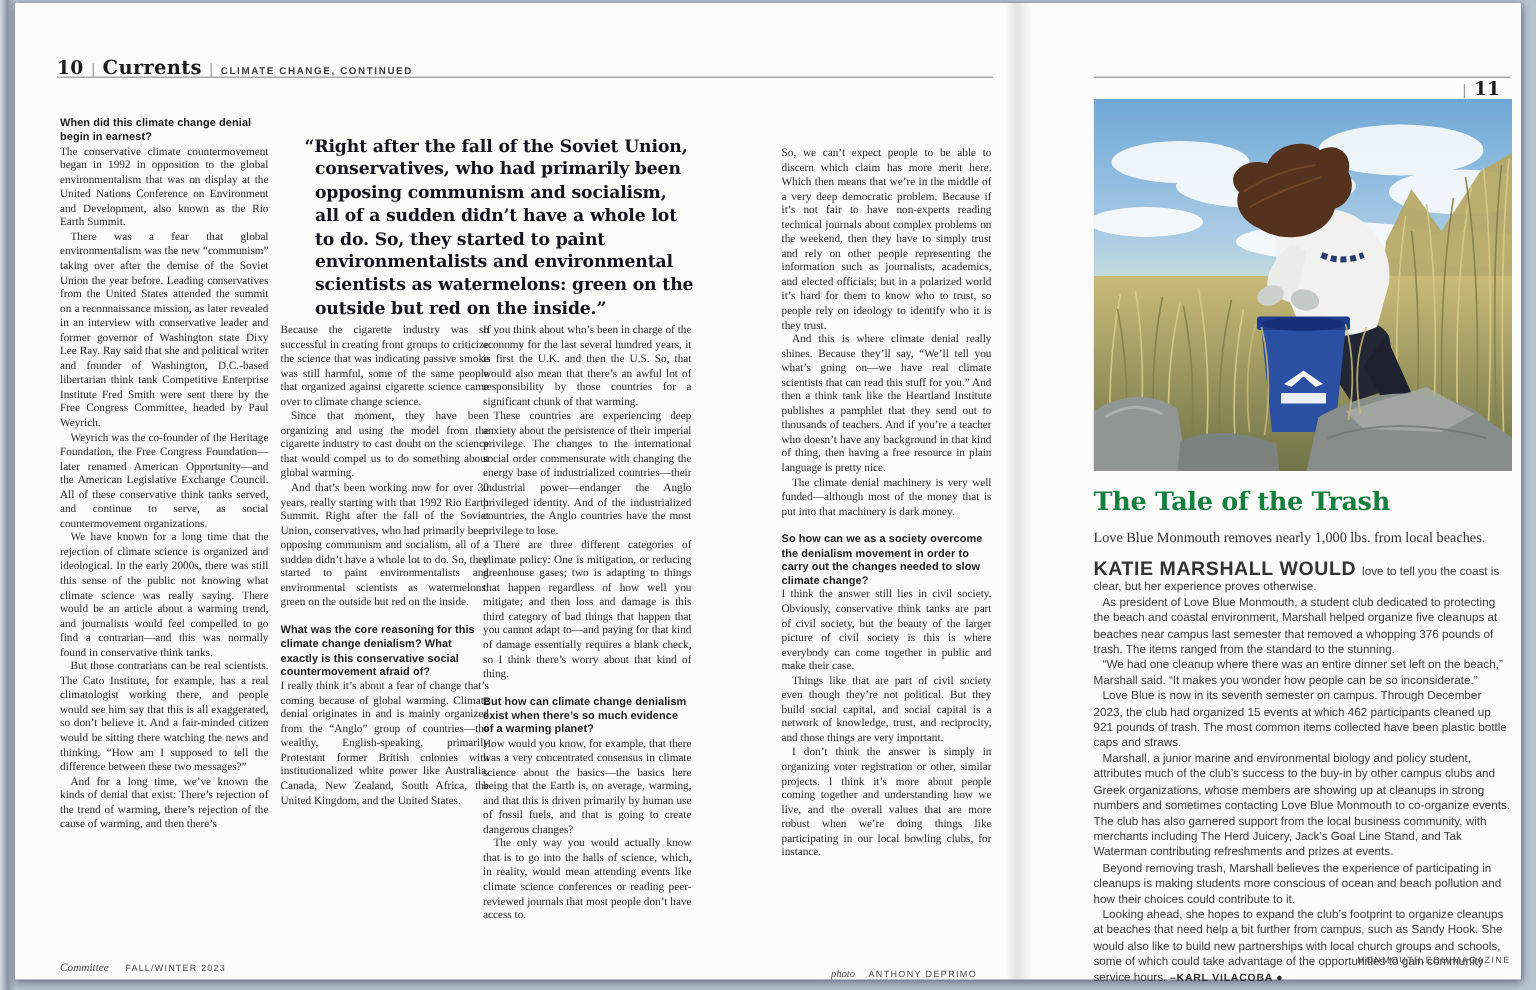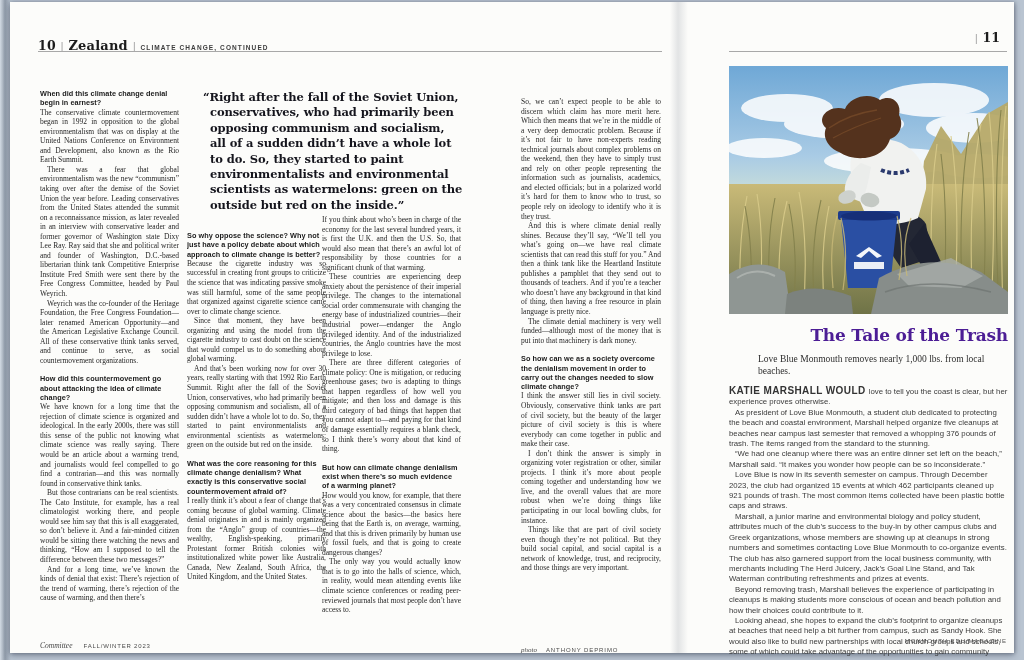--- a/index.html
+++ b/index.html
@@ -20,120 +20,118 @@
   }
   
   .lp-header{position:absolute;left:28px;top:34px;white-space:nowrap;color:#1c1c1c;}
   .lp-header .folio{font:700 12.5px "DejaVu Serif",serif;letter-spacing:.2px;}
   .lp-header .sep{color:#9b9b9b;font:10px "Liberation Sans",sans-serif;margin:0 5px;}
   .lp-header .section{font:700 13px "DejaVu Serif",serif;letter-spacing:.2px;}
   .lp-header .kicker{font:700 6.5px "Liberation Sans",sans-serif;letter-spacing:1.1px;color:#3c3c3c;}
   .rule{position:absolute;height:1px;background:var(--rule,#a9a9a9);}
   .rule-left{left:28px;top:49px;width:624px;}
   .rule-right{left:719px;top:49px;width:278px;}
-  .rp-header{position:absolute;left:719px;top:26px;width:271px;text-align:right;color:#1c1c1c;}
+  .rp-header{position:absolute;left:719px;top:48px;width:271px;text-align:right;color:#1c1c1c;}
   .rp-header .sep{color:#9b9b9b;font:10px "Liberation Sans",sans-serif;margin-right:5px;}
   .rp-header .folio{font:700 12.5px "DejaVu Serif",serif;}
   
   .pull-quote{
     position:absolute;left:190px;top:88px;width:254px;
     font:700 11.5px/15.4px "DejaVu Serif",serif;color:var(--quote-ink,#16161e);
     padding-left:10px;text-indent:-7px;letter-spacing:-.1px;
   }
   
   .qa-col{position:absolute;overflow:hidden;}
   .col1{left:30px;top:71px;width:139px;height:564px;}
   .col2{left:177px;top:213px;width:139px;height:424px;}
   .col3{left:312px;top:213px;width:139px;height:424px;}
   .col4{left:511px;top:82px;width:140px;height:552px;margin-top:13px;}
   .blk.h{
     font:700 7.3px/9.3px "Liberation Sans",sans-serif;color:#1b1b1b;
     margin-top:9px;letter-spacing:.05px;
   }
-  .qa-col .blk.h:first-child{margin-top:16px;}
+  .qa-col .blk.h:first-child{margin-top:4px;}
   .blk.p{
     font:7.5px/9.55px "Liberation Serif",serif;color:#262626;
     text-align:justify;
   }
   .blk.p + .blk.p{text-indent:7px;}
   
   .footer-left{position:absolute;left:30px;top:632px;white-space:nowrap;color:#454545;}
   .footer-left .mag{font:italic 7.5px "Liberation Serif",serif;}
   .footer-left .issue{font:6px "Liberation Sans",sans-serif;letter-spacing:.8px;margin-left:7px;color:#4a4a4a;}
   .photo-credit{position:absolute;left:511px;top:636px;white-space:nowrap;color:#4a4a4a;}
-  .photo-credit .lbl{font:italic 7px "Liberation Serif",serif;margin-right:5px;}
+  .photo-credit .lbl{font:italic 7px "Liberation Serif",serif;margin-right:5px;margin-left:33px;}
   .photo-credit .name{font:6px "Liberation Sans",sans-serif;letter-spacing:.9px;}
   .footer-right{position:absolute;left:719px;top:636px;width:278px;text-align:right;
     font:6px "Liberation Sans",sans-serif;letter-spacing:.9px;color:#555;}
   
   .photo-frame{position:absolute;left:719px;top:64px;width:279px;height:248px;overflow:hidden;}
   .photo-frame svg{display:block;}
   
   .article{position:absolute;left:719px;top:324px;width:279px;}
-  .art-title{font:700 17px/19px "DejaVu Serif",serif;color:#4c1d95;letter-spacing:-.2px;text-align:right;}
-  .art-deck{font:9.5px/12px "Liberation Serif",serif;color:#2e2e2e;margin-top:8px;margin-left:29px;}
+  .art-title{font:700 17px/19px "DejaVu Serif",serif;color:#15803d;letter-spacing:-.2px;}
+  .art-deck{font:9.5px/12px "Liberation Serif",serif;color:#2e2e2e;margin-top:8px;}
   .art-body{margin-top:9px;}
   .art-body .blk.p{
     font:7.8px/10.4px "Liberation Sans",sans-serif;color:#3a3a3a;text-align:left;text-indent:0;
   }
   .art-body .blk.p + .blk.p{text-indent:6px;}
-  .lead-in{font-weight:700;font-size:10px;letter-spacing:.4px;color:#333;}
+  .lead-in{font-weight:700;font-size:13px;letter-spacing:.4px;color:#333;}
   .byline{font-weight:700;font-size:7px;letter-spacing:.5px;color:#333;}
 </style>
 </head>
 <body>
 
 <div class="paper">
 
   <div class="lp-header">
-    <span class="folio">10</span><span class="sep">|</span><span class="section">Zealand</span><span class="sep">|</span><span class="kicker">CLIMATE CHANGE, CONTINUED</span>
+    <span class="folio">10</span><span class="sep">|</span><span class="section">Currents</span><span class="sep">|</span><span class="kicker">CLIMATE CHANGE, CONTINUED</span>
   </div>
   <div class="rule rule-left"></div>
 
   <div class="rp-header">
     <span class="sep">|</span><span class="folio">11</span>
   </div>
   <div class="rule rule-right"></div>
 
   <div class="pull-quote">“Right after the fall of the Soviet Union, conservatives, who had primarily been opposing communism and socialism, all of a sudden didn’t have a whole lot to do. So, they started to paint environmentalists and environmental scientists as watermelons: green on the outside but red on the inside.”</div>
 
   <div class="qa-col col1">
       <div class="blk h">When did this climate change denial begin in earnest?</div>
       <div class="blk p">The conservative climate countermovement began in 1992 in opposition to the global environmentalism that was on display at the United Nations Conference on Environment and Development, also known as the Rio Earth Summit.</div>
       <div class="blk p">There was a fear that global environmentalism was the new “communism” taking over after the demise of the Soviet Union the year before. Leading conservatives from the United States attended the summit on a reconnaissance mission, as later revealed in an interview with conservative leader and former governor of Washington state Dixy Lee Ray. Ray said that she and political writer and founder of Washington, D.C.-based libertarian think tank Competitive Enterprise Institute Fred Smith were sent there by the Free Congress Committee, headed by Paul Weyrich.</div>
       <div class="blk p">Weyrich was the co-founder of the Heritage Foundation, the Free Congress Foundation—later renamed American Opportunity—and the American Legislative Exchange Council. All of these conservative think tanks served, and continue to serve, as social countermovement organizations.</div>
-      <div class="blk h">How did this countermovement go about attacking the idea of climate change?</div>
       <div class="blk p">We have known for a long time that the rejection of climate science is organized and ideological. In the early 2000s, there was still this sense of the public not knowing what climate science was really saying. There would be an article about a warming trend, and journalists would feel compelled to go find a contrarian—and this was normally found in conservative think tanks.</div>
       <div class="blk p">But those contrarians can be real scientists. The Cato Institute, for example, has a real climatologist working there, and people would see him say that this is all exaggerated, so don’t believe it. And a fair-minded citizen would be sitting there watching the news and thinking, “How am I supposed to tell the difference between these two messages?”</div>
       <div class="blk p">And for a long time, we’ve known the kinds of denial that exist: There’s rejection of the trend of warming, there’s rejection of the cause of warming, and then there’s</div>
     </div>
   <div class="qa-col col2">
-      <div class="blk h">So why oppose the science? Why not just have a policy debate about which approach to climate change is better?</div>
       <div class="blk p">Because the cigarette industry was so successful in creating front groups to criticize the science that was indicating passive smoke was still harmful, some of the same people that organized against cigarette science came over to climate change science.</div>
       <div class="blk p">Since that moment, they have been organizing and using the model from the cigarette industry to cast doubt on the science that would compel us to do something about global warming.</div>
       <div class="blk p">And that’s been working now for over 30 years, really starting with that 1992 Rio Earth Summit. Right after the fall of the Soviet Union, conservatives, who had primarily been opposing communism and socialism, all of a sudden didn’t have a whole lot to do. So, they started to paint environmentalists and environmental scientists as watermelons: green on the outside but red on the inside.</div>
       <div class="blk h">What was the core reasoning for this climate change denialism? What exactly is this conservative social countermovement afraid of?</div>
       <div class="blk p">I really think it’s about a fear of change that’s coming because of global warming. Climate denial originates in and is mainly organized from the “Anglo” group of countries—the wealthy, English-speaking, primarily Protestant former British colonies with institutionalized white power like Australia, Canada, New Zealand, South Africa, the United Kingdom, and the United States.</div>
     </div>
   <div class="qa-col col3">
       <div class="blk p">If you think about who’s been in charge of the economy for the last several hundred years, it is first the U.K. and then the U.S. So, that would also mean that there’s an awful lot of responsibility by those countries for a significant chunk of that warming.</div>
       <div class="blk p">These countries are experiencing deep anxiety about the persistence of their imperial privilege. The changes to the international social order commensurate with changing the energy base of industrialized countries—their industrial power—endanger the Anglo privileged identity. And of the industrialized countries, the Anglo countries have the most privilege to lose.</div>
       <div class="blk p">There are three different categories of climate policy: One is mitigation, or reducing greenhouse gases; two is adapting to things that happen regardless of how well you mitigate; and then loss and damage is this third category of bad things that happen that you cannot adapt to—and paying for that kind of damage essentially requires a blank check, so I think there’s worry about that kind of thing.</div>
       <div class="blk h">But how can climate change denialism exist when there’s so much evidence of a warming planet?</div>
       <div class="blk p">How would you know, for example, that there was a very concentrated consensus in climate science about the basics—the basics here being that the Earth is, on average, warming, and that this is driven primarily by human use of fossil fuels, and that is going to create dangerous changes?</div>
       <div class="blk p">The only way you would actually know that is to go into the halls of science, which, in reality, would mean attending events like climate science conferences or reading peer-reviewed journals that most people don’t have access to.</div>
     </div>
   <div class="qa-col col4">
       <div class="blk p">So, we can’t expect people to be able to discern which claim has more merit here. Which then means that we’re in the middle of a very deep democratic problem. Because if it’s not fair to have non-experts reading technical journals about complex problems on the weekend, then they have to simply trust and rely on other people representing the information such as journalists, academics, and elected officials; but in a polarized world it’s hard for them to know who to trust, so people rely on ideology to identify who it is they trust.</div>
       <div class="blk p">And this is where climate denial really shines. Because they’ll say, “We’ll tell you what’s going on—we have real climate scientists that can read this stuff for you.” And then a think tank like the Heartland Institute publishes a pamphlet that they send out to thousands of teachers. And if you’re a teacher who doesn’t have any background in that kind of thing, then having a free resource in plain language is pretty nice.</div>
       <div class="blk p">The climate denial machinery is very well funded—although most of the money that is put into that machinery is dark money.</div>
       <div class="blk h">So how can we as a society overcome the denialism movement in order to carry out the changes needed to slow climate change?</div>
       <div class="blk p">I think the answer still lies in civil society. Obviously, conservative think tanks are part of civil society, but the beauty of the larger picture of civil society is this is where everybody can come together in public and make their case.</div>
+      <div class="blk p">Things like that are part of civil society even though they’re not political. But they build social capital, and social capital is a network of knowledge, trust, and reciprocity, and those things are very important.</div>
       <div class="blk p">I don’t think the answer is simply in organizing voter registration or other, similar projects. I think it’s more about people coming together and understanding how we live, and the overall values that are more robust when we’re doing things like participating in our local bowling clubs, for instance.</div>
-      <div class="blk p">Things like that are part of civil society even though they’re not political. But they build social capital, and social capital is a network of knowledge, trust, and reciprocity, and those things are very important.</div>
     </div>
 
   <div class="footer-left">
     <span class="mag">Committee</span>
     <span class="issue">FALL/WINTER 2023</span>
   </div>
   <div class="photo-credit">
     <span class="lbl">photo</span>
     <span class="name">ANTHONY DEPRIMO</span>
   </div>

